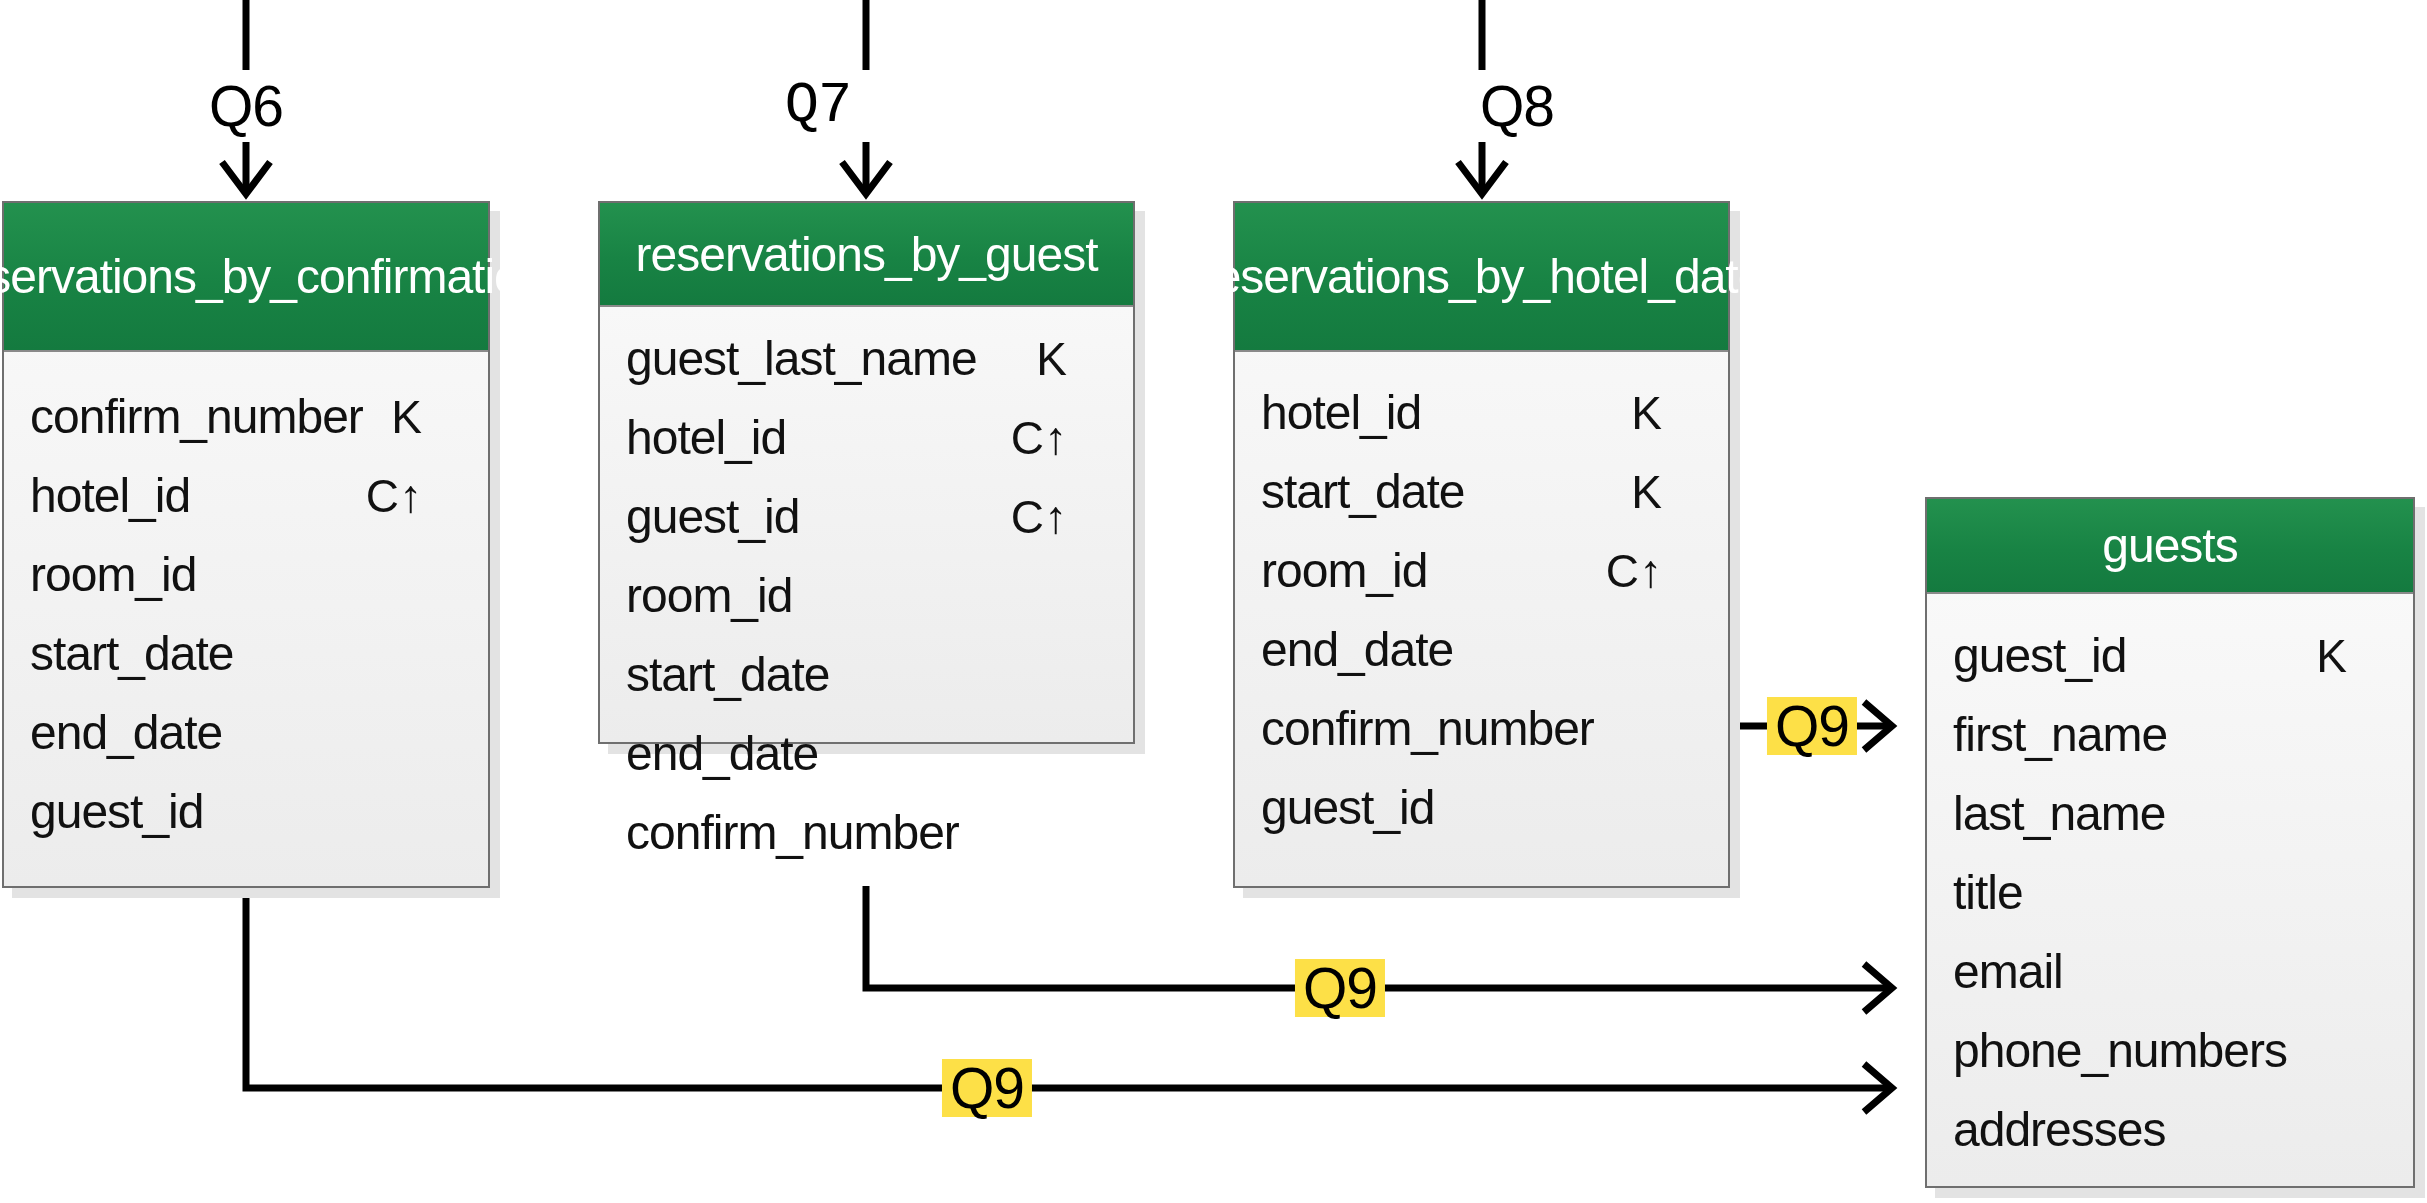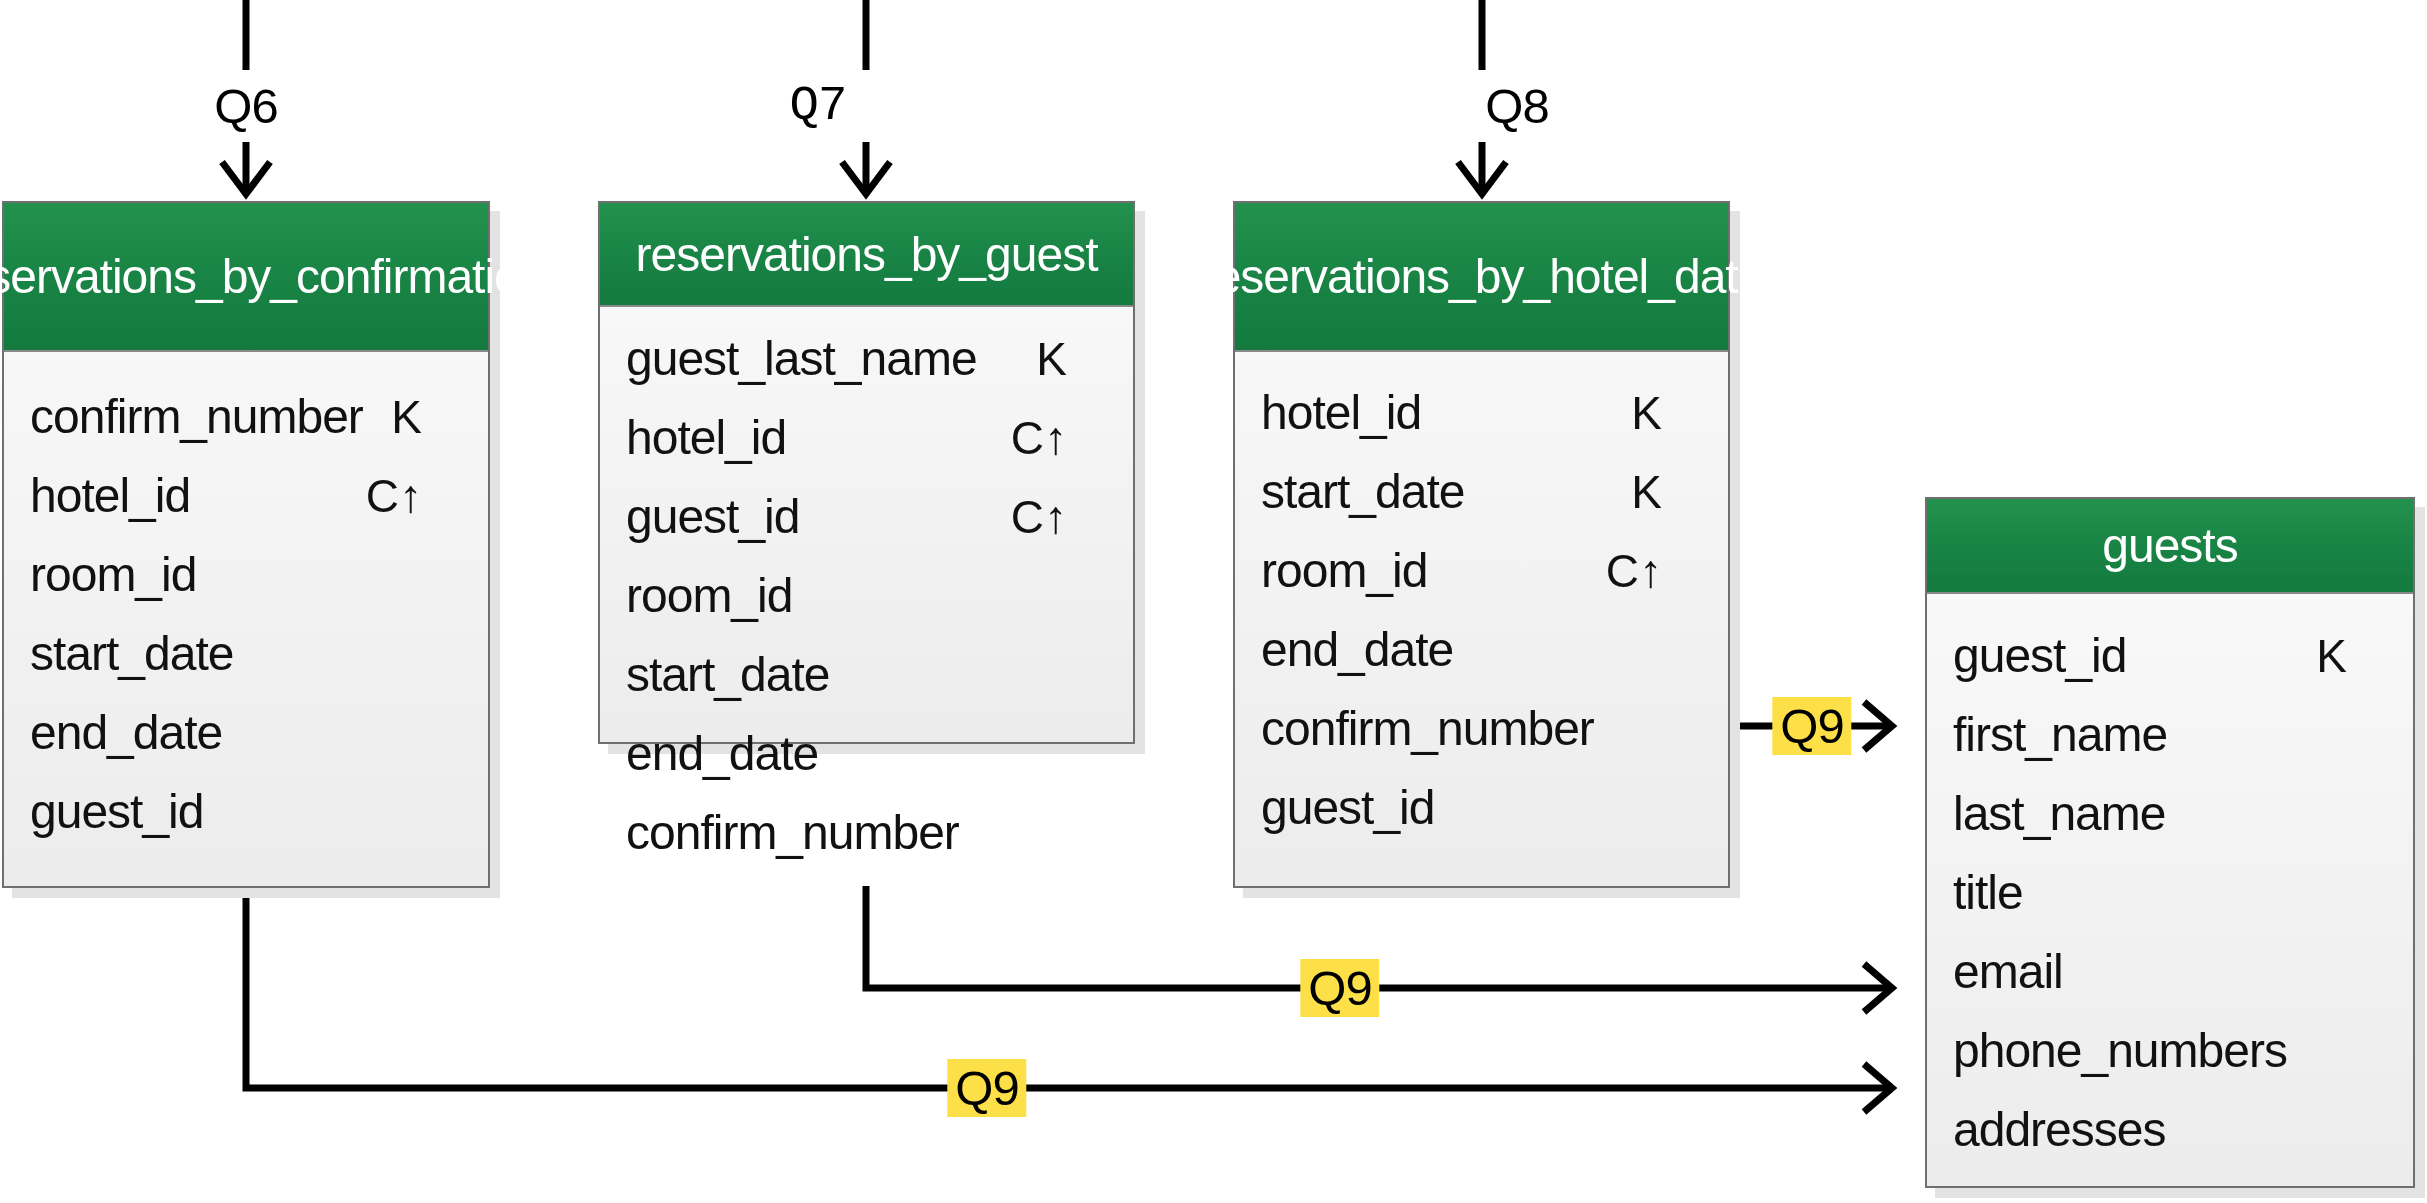--- a/index.html
+++ b/index.html
@@ -29,21 +29,21 @@
   .trow{
     height:79px;display:flex;align-items:center;position:relative;
     padding-left:26px;font-size:48px;letter-spacing:-1px;
   }
   .key{
     position:absolute;right:66px;top:0;height:100%;
     display:flex;align-items:center;font-size:46px;letter-spacing:0;
   }
   .qlabel{
     position:absolute;transform:translate(-50%,-50%);
-    font-size:49px;letter-spacing:-1px;color:#000;white-space:nowrap;
+    font-size:57px;letter-spacing:-1px;color:#000;white-space:nowrap;
   }
   .qlabel.online{background:#fde047;padding:0 8px;line-height:58px;}
 </style>
 </head>
 <body>
 
 <div class="stage">
 
   <svg class="connectors" width="2427" height="1203" viewBox="0 0 2427 1203">
     <g stroke="#000000" stroke-width="7" fill="none">

